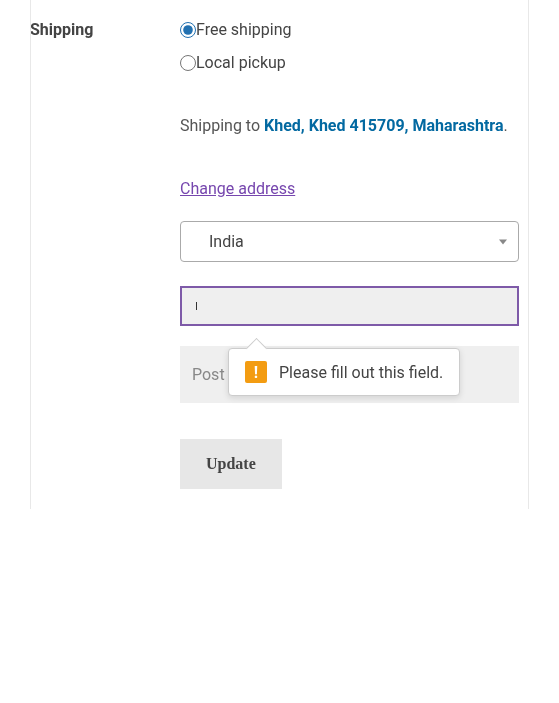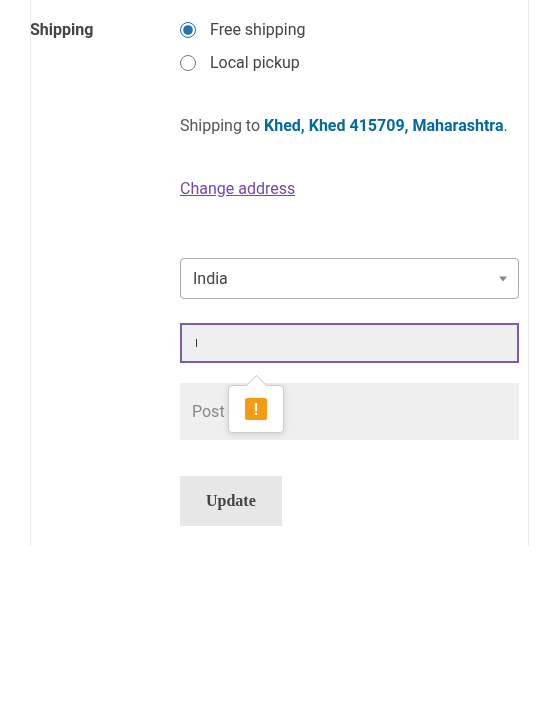--- a/index.html
+++ b/index.html
@@ -51,21 +51,20 @@
     }
     .radio-group {
       display: flex;
       flex-direction: column;
       gap: 14px;
       margin-bottom: 40px;
     }
     .radio-item {
       display: flex;
       align-items: center;
-      gap: 14px;
     }
     .radio-item input[type="radio"] {
       width: 16px;
       height: 16px;
       accent-color: #2271b1;
     }
     .radio-item span {
       color: #444;
     }
     .shipping-text {
@@ -74,40 +73,39 @@
       margin-bottom: 40px;
     }
     .shipping-text strong {
       color: #0369a1;
     }
     .change-link {
       color: #7646ae;
       text-decoration: underline;
       cursor: pointer;
       display: inline-block;
-      margin-bottom: 52px;
+      margin-bottom: 23px;
       text-align: center;
     }
     .select-wrap {
       position: relative;
       margin-bottom: 24px;
     }
     .select-box {
       width: 100%;
       border: 1px solid #aaa;
       border-radius: 4px;
       background: #fff;
-      padding: 10px 30px 10px 12px;
+      padding: 10px 30px 10px 28px;
       font-size: 16px;
       color: #444;
       cursor: pointer;
       display: flex;
       justify-content: space-between;
       align-items: center;
-      margin-top: 8px;
     }
     .select-arrow {
       width: 0;
       height: 0;
       border-left: 4px solid transparent;
       border-right: 4px solid transparent;
       border-top: 5px solid #888;
       position: absolute;
       right: 12px;
       top: 50%;
@@ -236,20 +234,21 @@
       <div class="select-arrow"></div>
     </div>
 
 
     <div class="text-input-wrap">
       <div class="text-input">
         <div class="cursor-line"></div>
       </div>
       <div class="tooltip">
         <div class="tooltip-icon">!</div>
+        <span class="tooltip-text">Please fill out this field.</span>
       </div>
     </div>
 
     <div class="postcode-overlap">
       <div class="postcode-box">
         <span>Post</span>
       </div>
     </div>
 
     <button class="update-btn">Update</button>

